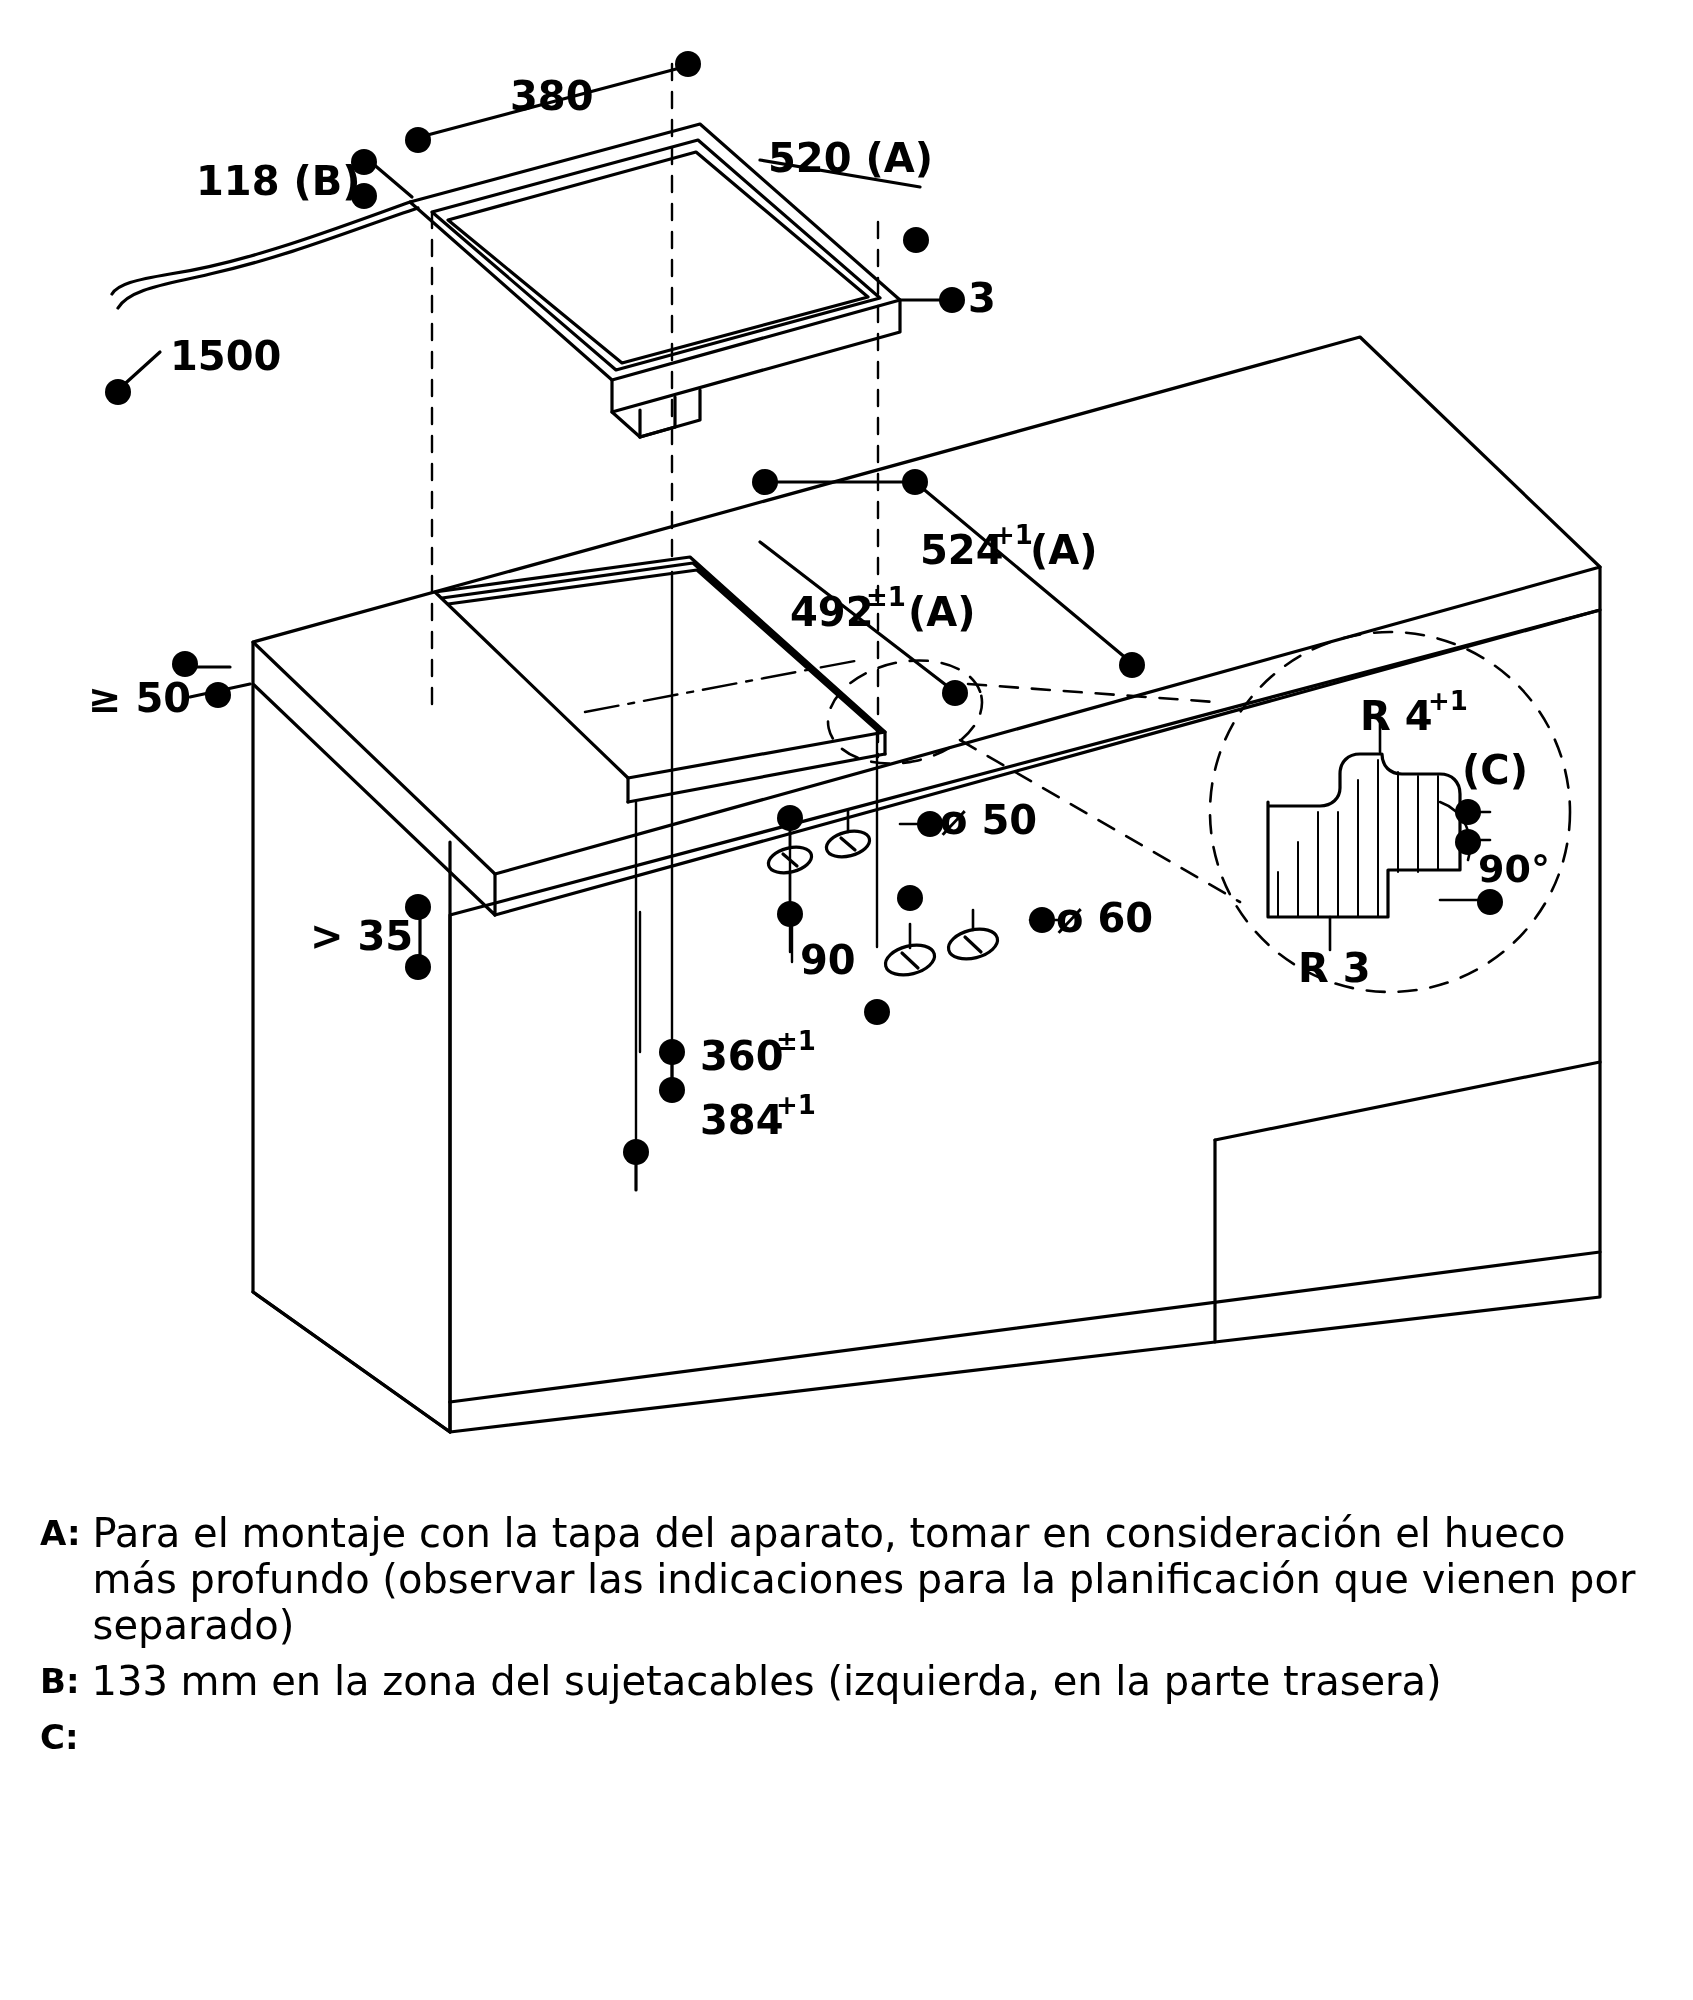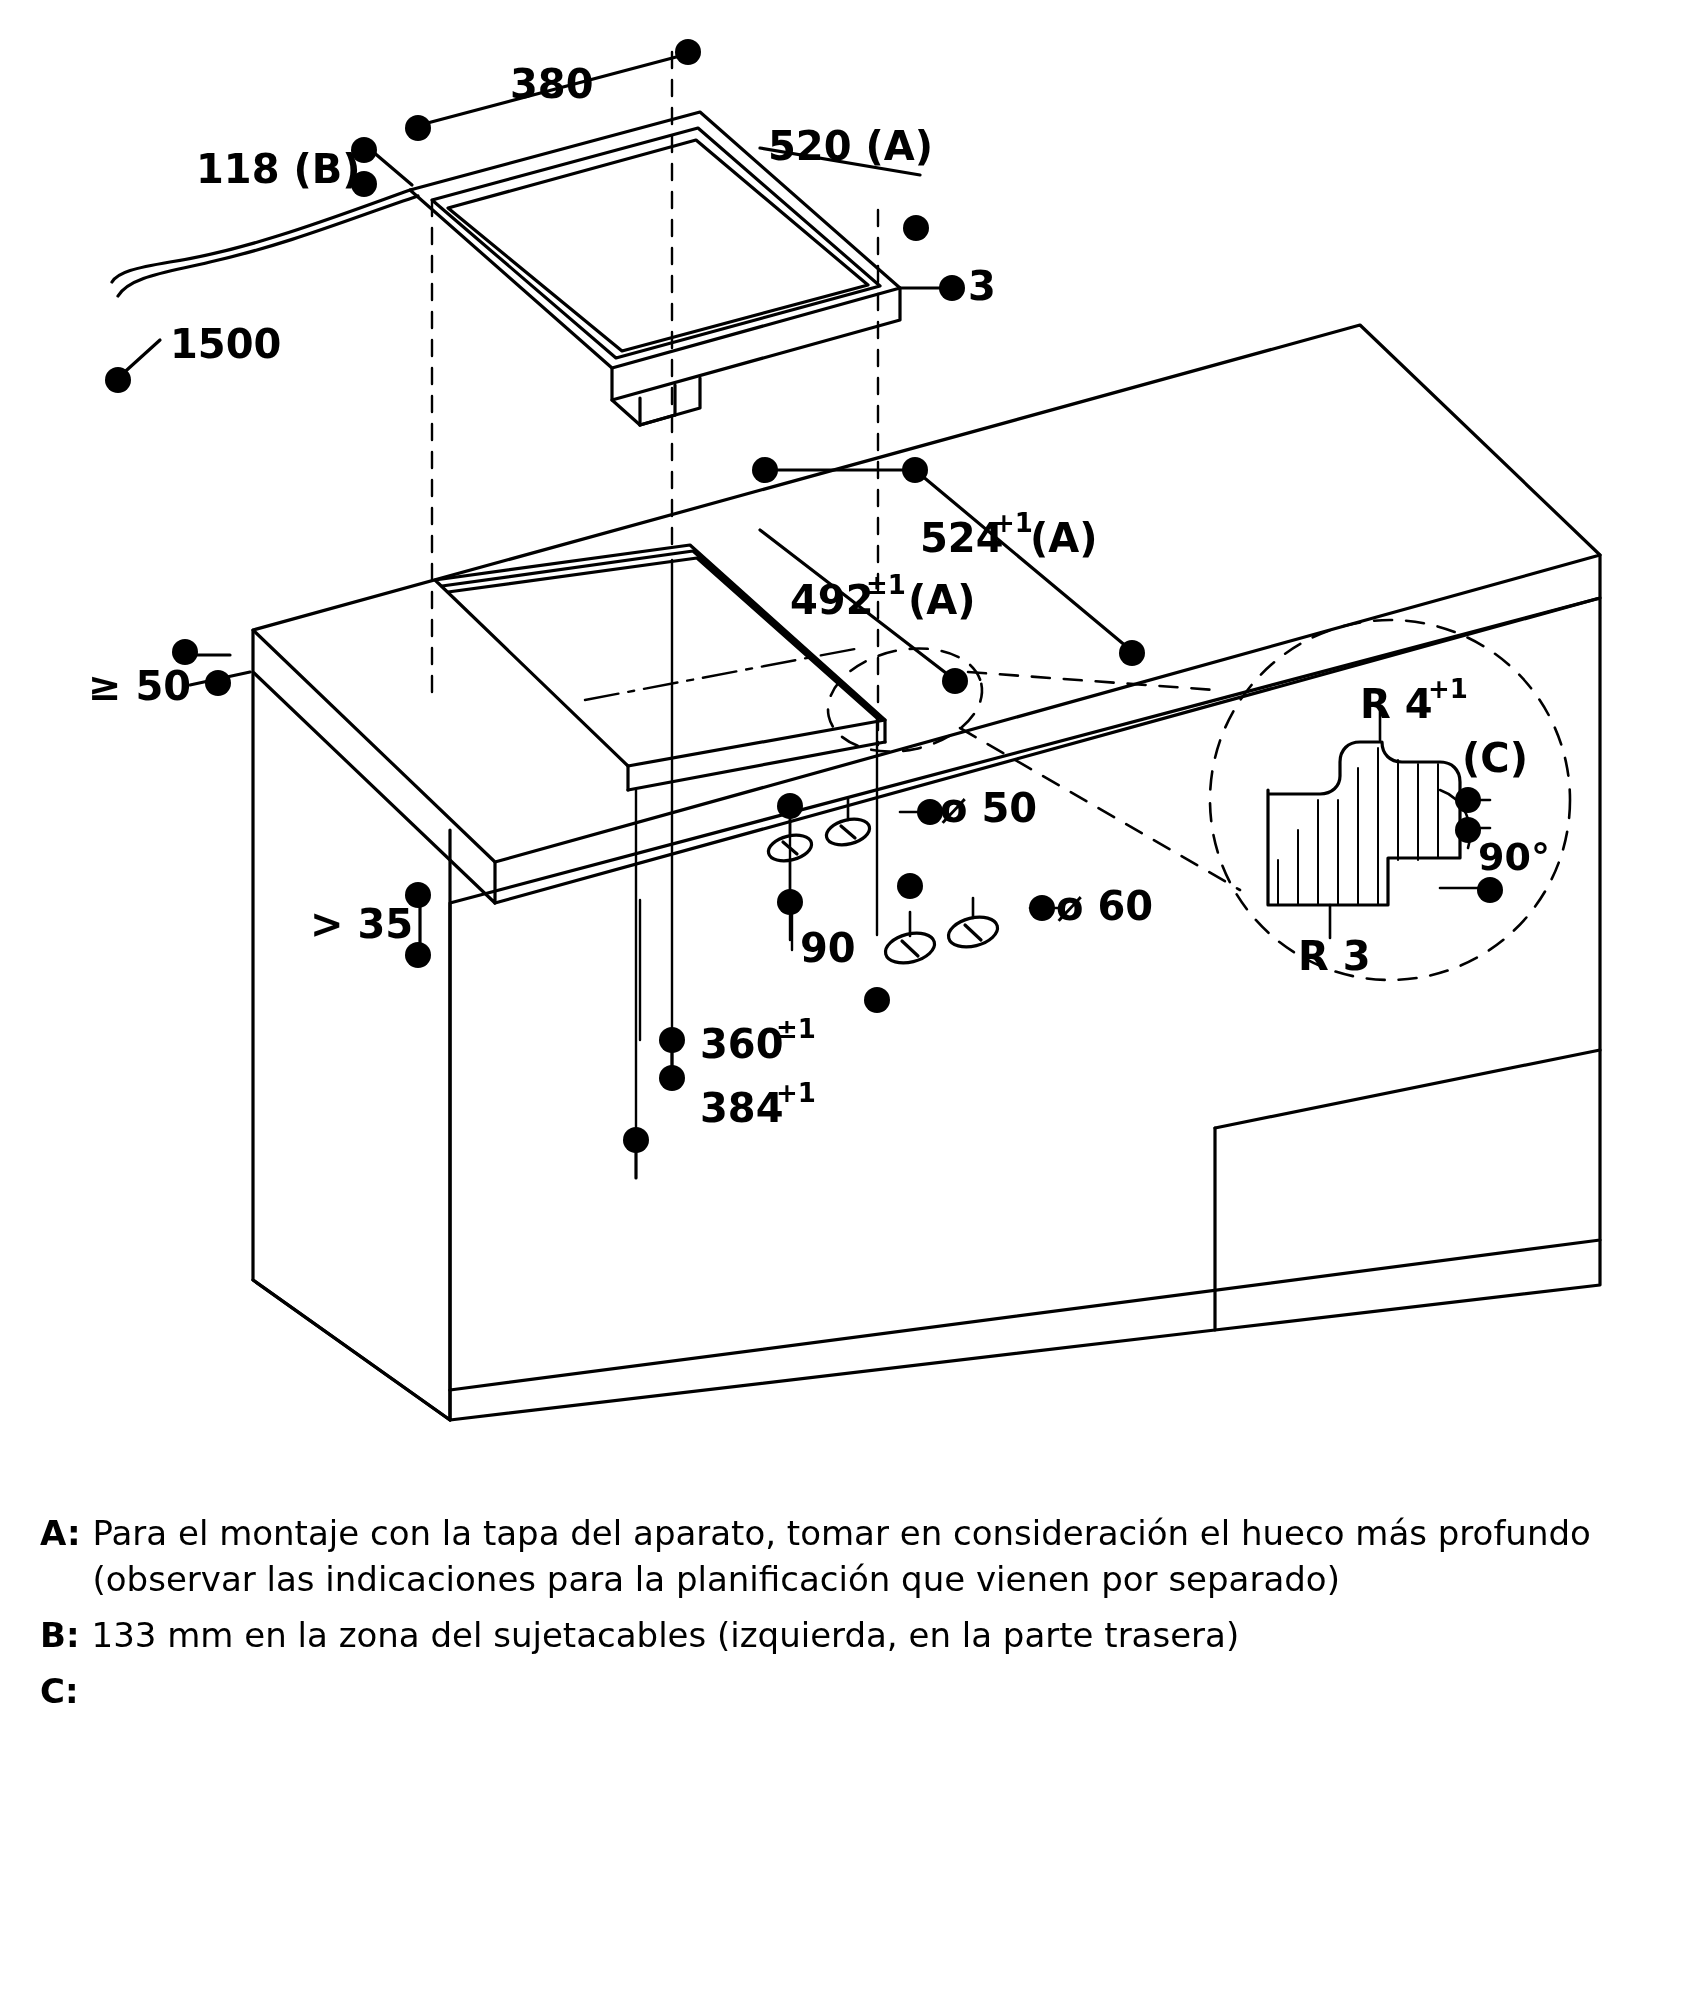--- a/index.html
+++ b/index.html
@@ -11,21 +11,21 @@
     width: 1693px;
     height: 2000px;
     font-family: "DejaVu Sans", sans-serif;
     color: #000000;
     position: relative;
     overflow: hidden;
   }
   #diagram-wrap {
     position: absolute;
     left: 0;
-    top: 0;
+    top: 12px;
     width: 1693px;
     height: 1500px;
   }
   svg.drawing {
     display: block;
     width: 1693px;
     height: 1500px;
   }
   .notes {
     position: absolute;
@@ -40,21 +40,21 @@
   }
   .note-key {
     font-weight: bold;
     font-size: 34px;
     line-height: 46px;
     flex: 0 0 auto;
     padding-right: 12px;
     white-space: nowrap;
   }
   .note-text {
-    font-size: 34px;
+    font-size: 40px;
     line-height: 46px;
     flex: 1 1 auto;
   }
   .note-text .sub-line {
     display: block;
   }
   sup {
     font-size: 0.62em;
     vertical-align: super;
     line-height: 0;

